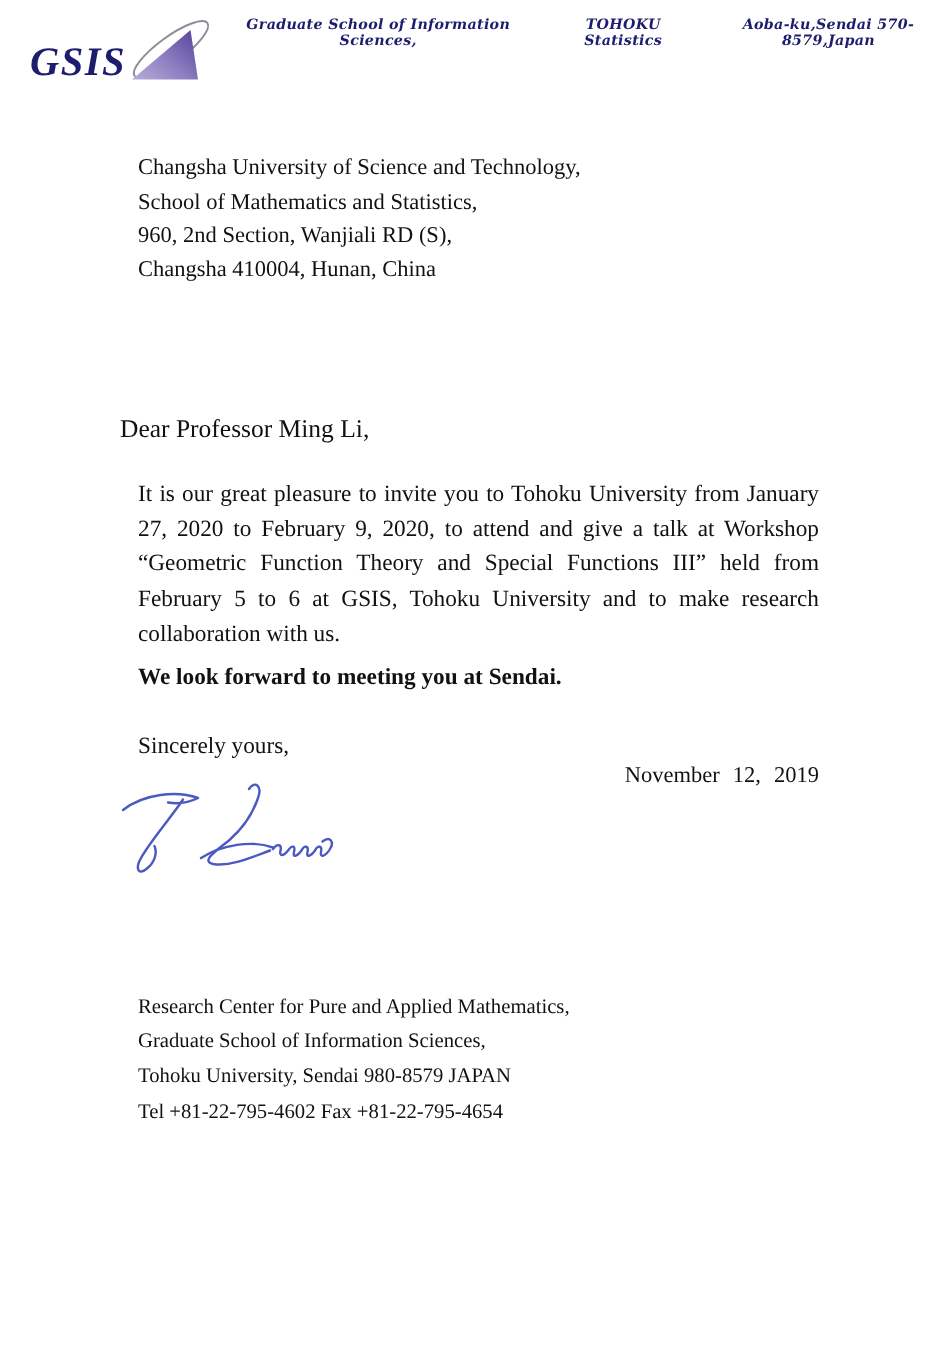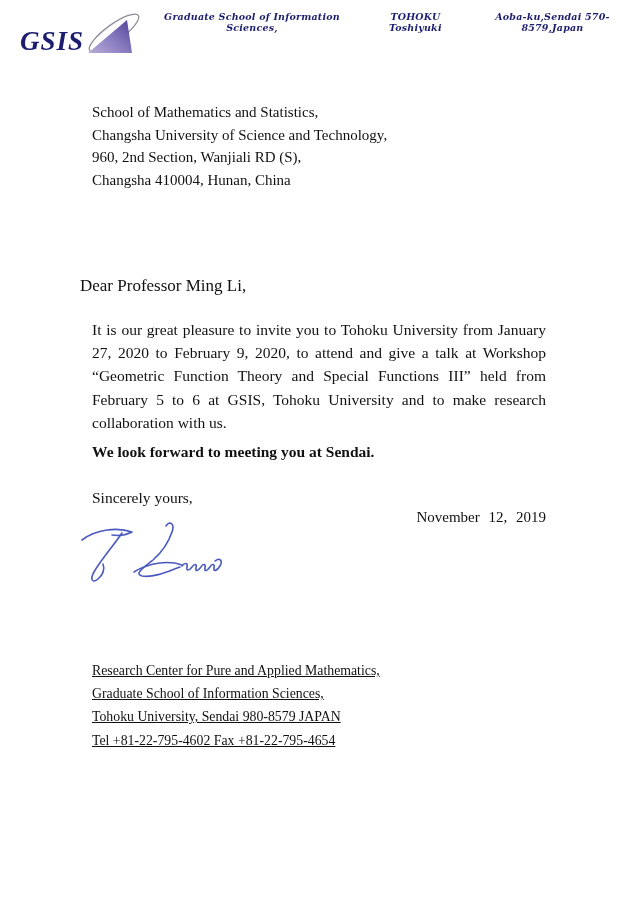--- a/index.html
+++ b/index.html
@@ -52,21 +52,21 @@
   .closing { position:absolute; left:92px; top:489px; font-size:15.5px; }
   .letter-date {
     position:absolute; top:509px; right:88px;
     font-size:15px; word-spacing:5px;
   }
 
   .signature { position:absolute; left:72px; top:522px; }
 
   .sender { position:absolute; left:92px; top:659px; }
   .sender-name { font-size:15.5px; margin:0 0 9px 0; }
-  .sender-line { font-size:13.8px; line-height:23.2px;text-decoration:underline; }
+  .sender-line { font-size:13.8px; line-height:23.2px; }
 </style>
 </head>
 <body>
 
 <div class="page">
 
   <div class="letterhead">
     <div class="logo-row">
       <span class="logo-acronym">GSIS</span>
       <svg class="logo-mark" width="54" height="46" viewBox="0 0 54 46">
@@ -75,27 +75,27 @@
             <stop offset="0" stop-color="#b9aed9"></stop>
             <stop offset="0.55" stop-color="#8a7cc0"></stop>
             <stop offset="1" stop-color="#5c4b9f"></stop>
           </linearGradient>
         </defs>
         <ellipse cx="28" cy="23" rx="30" ry="8.5" fill="none" stroke="#8d8d99" stroke-width="1.3" transform="rotate(-36 28 23)"></ellipse>
         <polygon points="2,43 46,43 41,10" fill="url(#triGrad)"></polygon>
       </svg>
     </div>
     <div class="lh-sub">Graduate School of Information Sciences,</div>
-    <div class="lh-sub">TOHOKU Toshiyuki</div>
+    <div class="lh-sub">TOHOKU Statistics</div>
     <div class="lh-sub">Aoba-ku,Sendai 570-8579,Japan</div>
   </div>
 
   <div class="recipient">
+    <div>Changsha University of Science and Technology,</div>
     <div>School of Mathematics and Statistics,</div>
-    <div>Changsha University of Science and Technology,</div>
     <div>960, 2nd Section, Wanjiali RD (S),</div>
     <div>Changsha 410004, Hunan, China</div>
   </div>
 
 
   <div class="salutation">Dear Professor Ming Li,</div>
 
   <div class="para-invitation">It is our great pleasure to invite you to Tohoku University from January 27, 2020 to February 9, 2020, to attend and give a talk at Workshop “Geometric Function Theory and Special Functions III” held from February 5 to 6 at GSIS, Tohoku University and to make research collaboration with us.</div>
   <div class="para-lookforward">We look forward to meeting you at Sendai.</div>
   <div class="closing">Sincerely yours,</div>

